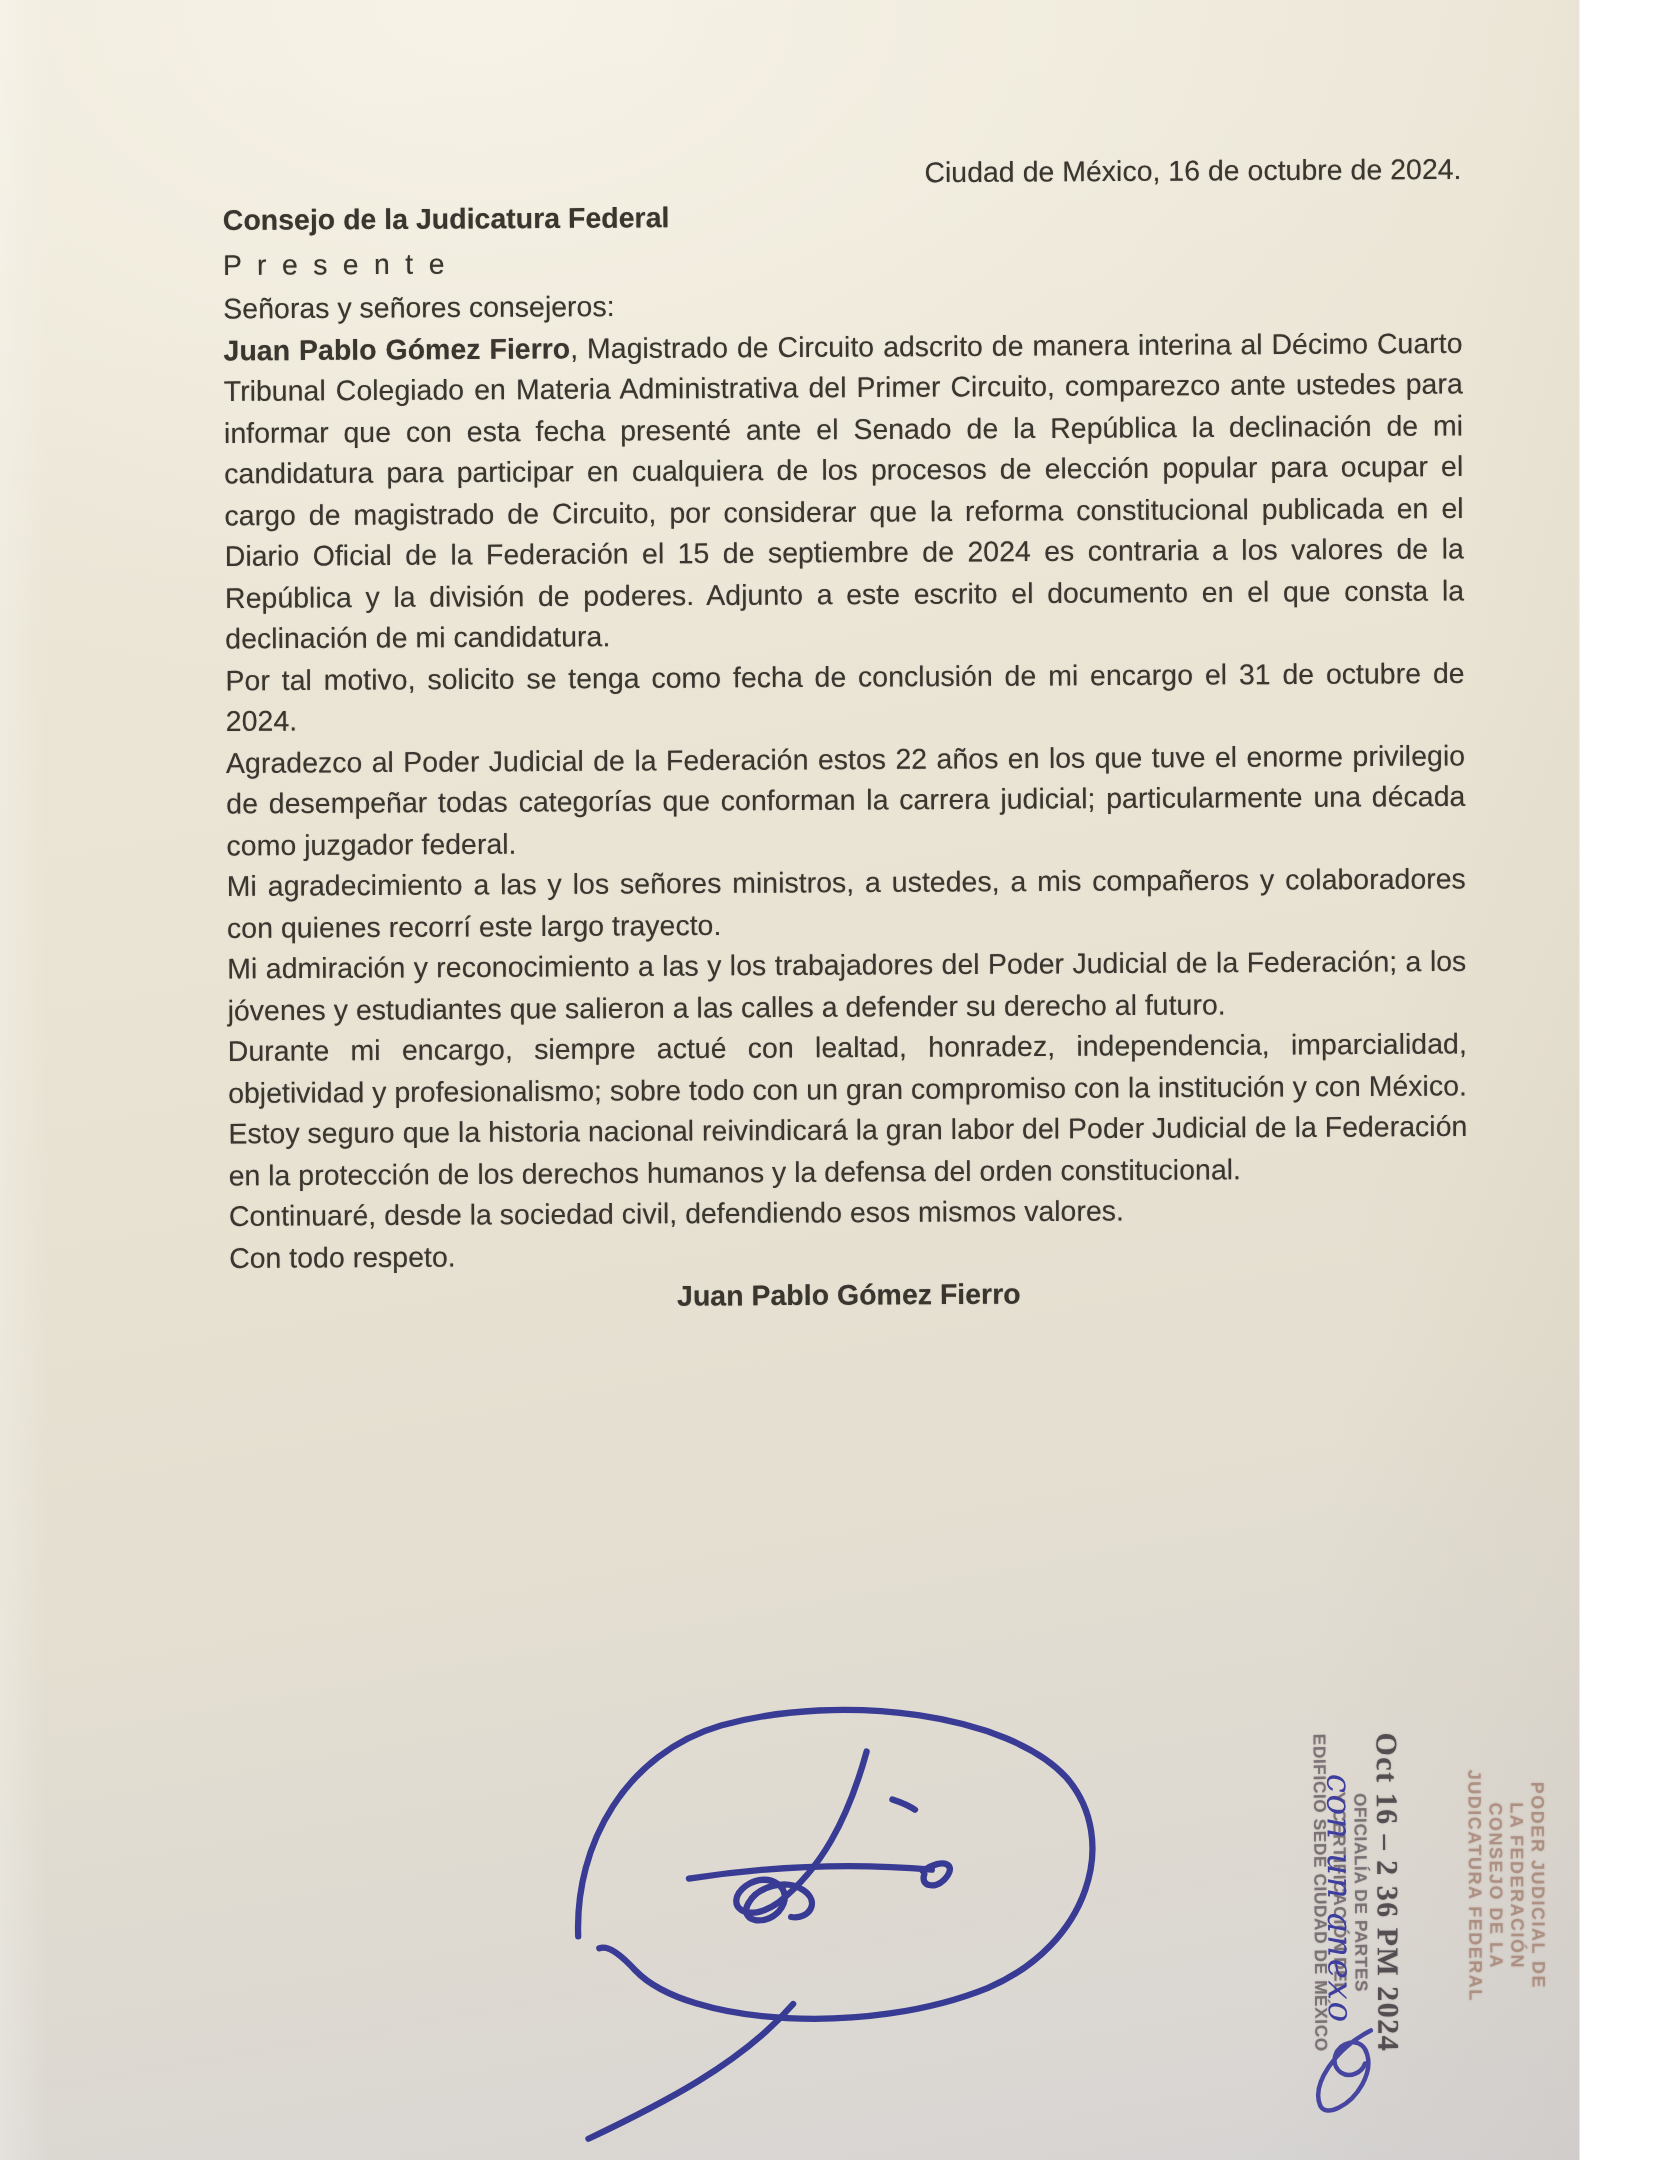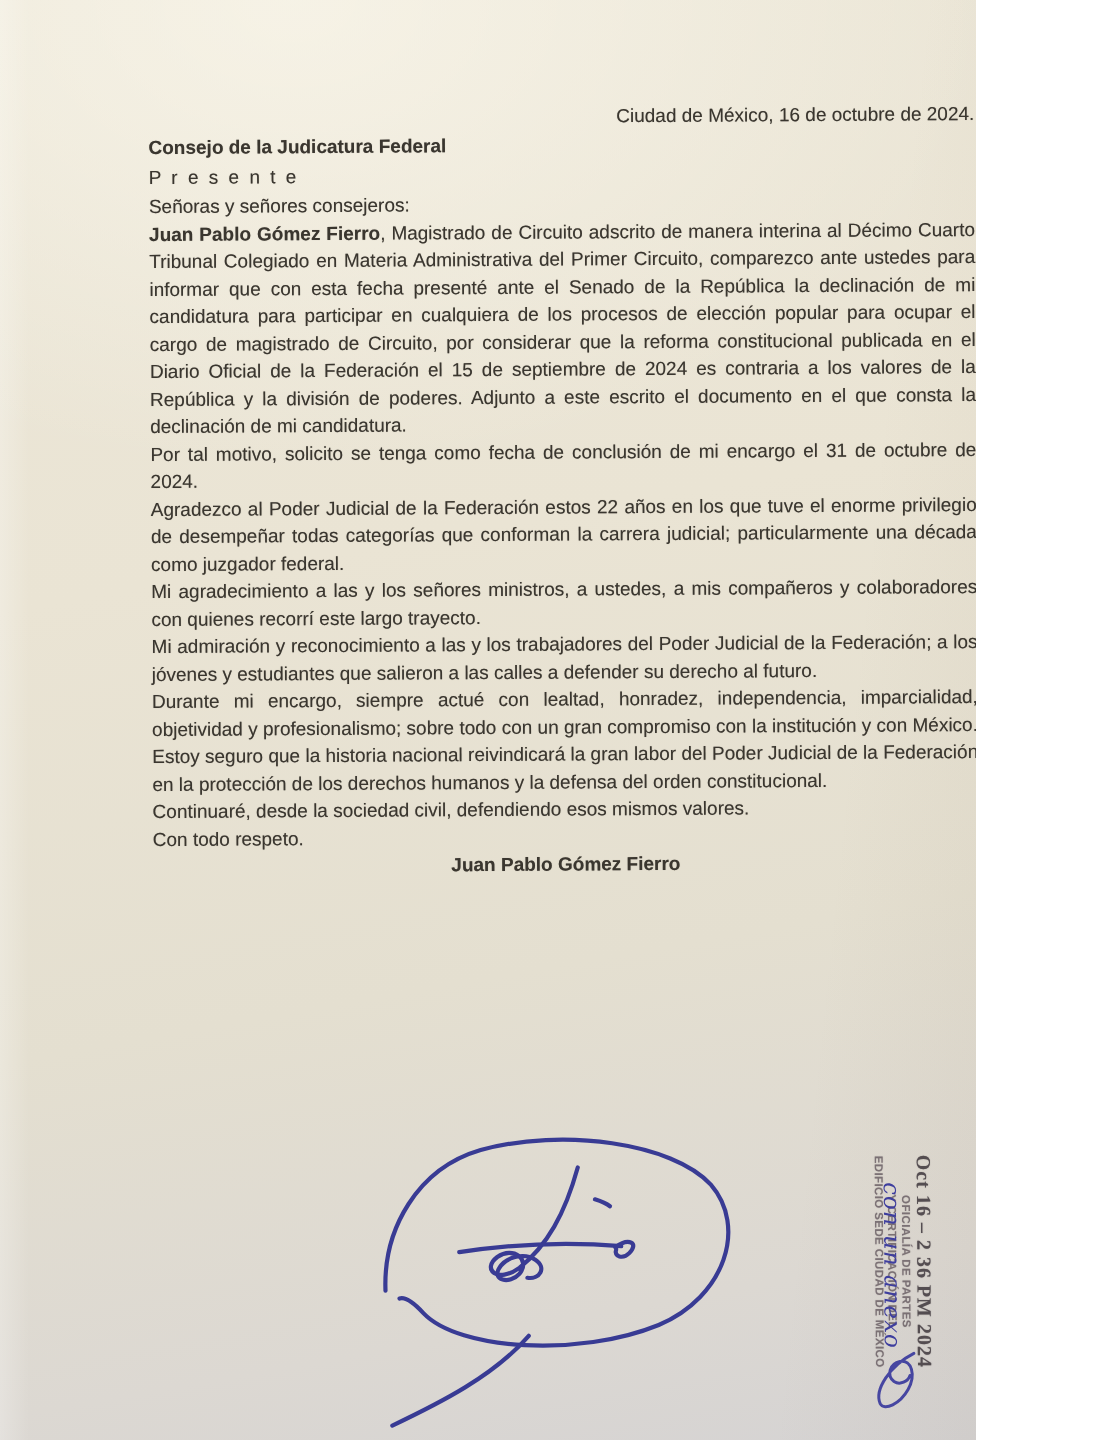--- a/index.html
+++ b/index.html
@@ -1,18 +1,18 @@
 <!DOCTYPE html>
 <html><head>
 <meta charset="utf-8">
 <style>
   html,body{margin:0;padding:0;}
   .page{
     position:relative;
-    width:976px;height:1440px;
+    width:1053px;height:1440px;
     overflow:hidden;
     background:
       radial-gradient(120% 55% at 30% 0%, rgba(255,252,242,0.55), rgba(255,252,242,0) 60%),
       linear-gradient(90deg, rgba(255,255,255,0.25) 0%, rgba(255,255,255,0) 3%),
       linear-gradient(96deg, rgba(0,0,0,0) 82%, rgba(140,120,95,0.07) 100%),
       linear-gradient(170deg, #ece7d8 0%, #eae4d4 38%, #e4dfd0 66%, #dcd8d2 88%, #d5d3d3 100%);
     font-family:"Liberation Sans", sans-serif;
   }
   .sheet{position:absolute;inset:0;transform:rotate(-0.35deg);transform-origin:50% 50%;}
   .letter{

